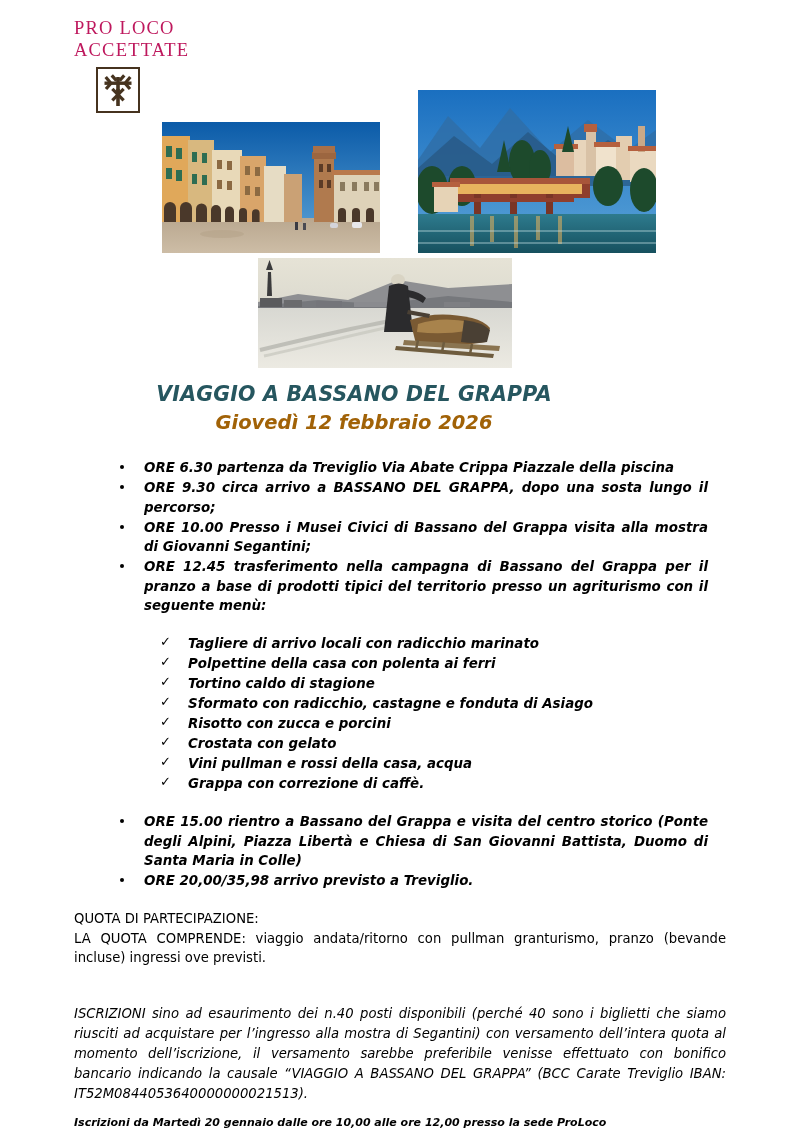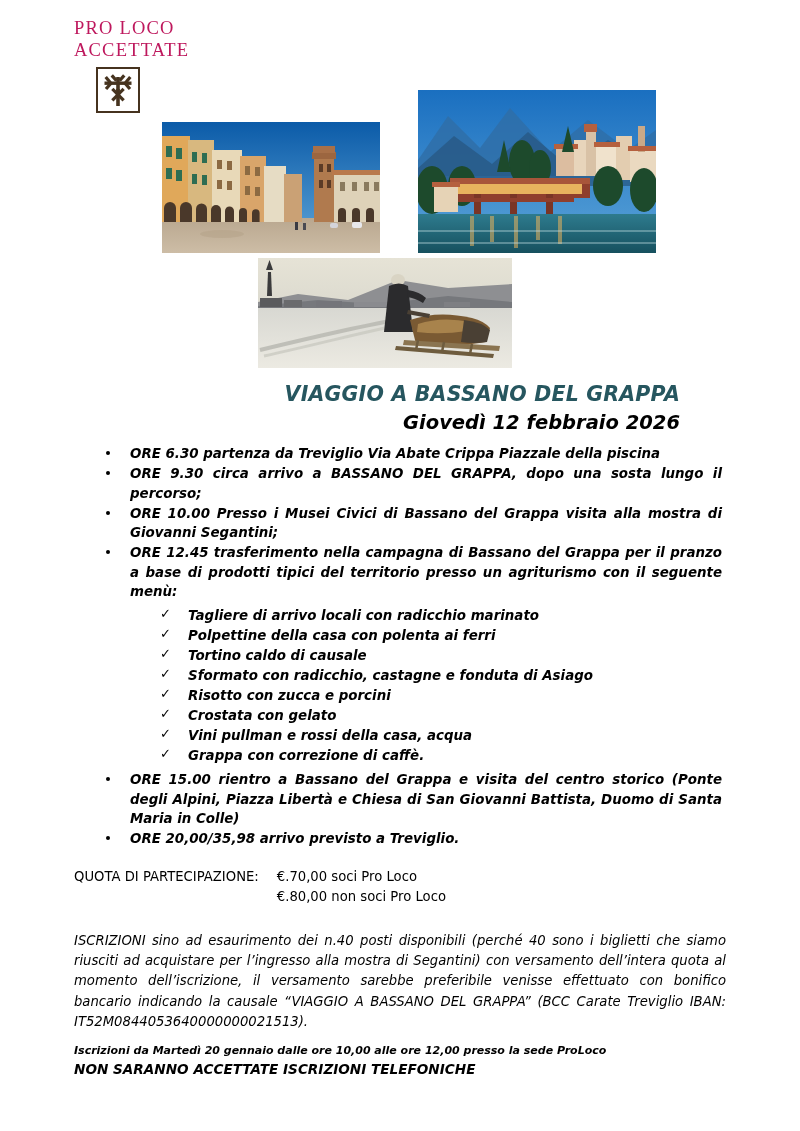--- a/index.html
+++ b/index.html
@@ -65,53 +65,53 @@
     left: 258px;
     top: 258px;
     width: 254px;
     height: 110px;
   }
   .photo svg { display: block; width: 100%; height: 100%; }
 
   
   .title-wrap {
     position: absolute;
-    left: 4px;
+    left: 16px;
     top: 381px;
     width: 676px;
-    text-align: right;
+    text-align: center;
   }
   .doc-title {
     font-size: 20.5px;
     font-weight: bold;
     font-style: italic;
     color: #26565f;
     letter-spacing: 0.2px;
     line-height: 1.35;
   }
   .doc-subtitle {
     font-size: 19.5px;
     font-weight: bold;
     font-style: italic;
-    color: #000000;
+    color: #a16207;
     line-height: 1.35;
     margin-top: 1px;
   }
 
   
   .content {
     position: absolute;
     left: 74px;
     top: 440px;
     width: 652px;
   }
 
   ul.main-list {
     list-style: none;
-    margin: 4px;
+    margin: 18px;
     padding: 0;
   }
   ul.main-list > li {
     position: relative;
     padding-left: 52px;
     font-size: 13.4px;
     font-weight: bold;
     font-style: italic;
     line-height: 1.46;
     text-align: justify;
@@ -164,21 +164,21 @@
   .quota-values {
     margin-left: 18px;
   }
   .quota-values div { white-space: nowrap; }
   .comprende {
     text-align: justify;
     margin-top: 0px;
   }
 
   .iscrizioni-para {
-    margin-top: 25px;
+    margin-top: 36px;
     font-size: 13.2px;
     font-style: italic;
     line-height: 1.52;
     text-align: justify;
   }
 
   .big-bold {
     margin-top: 12px;
     font-size: 11px;
     font-weight: bold;
@@ -457,21 +457,21 @@
     <li>
       <span class="check">✓</span>
       <span>Tagliere di arrivo locali con radicchio marinato</span>
     </li>
     <li>
       <span class="check">✓</span>
       <span>Polpettine della casa con polenta ai ferri</span>
     </li>
     <li>
       <span class="check">✓</span>
-      <span>Tortino caldo di causale</span>
+      <span>Tortino caldo di stagione</span>
     </li>
     <li>
       <span class="check">✓</span>
       <span>Sformato con radicchio, castagne e fonduta di Asiago</span>
     </li>
     <li>
       <span class="check">✓</span>
       <span>Risotto con zucca e porcini</span>
     </li>
     <li>
@@ -495,25 +495,22 @@
     </li>
     <li>
       <span class="dot"></span>
       <span>ORE 20,00/35,98 arrivo previsto a Treviglio.</span>
     </li>
   </ul>
 
   <div class="quota-block">
     <div class="quota-row">
       <div class="quota-label">QUOTA DI PARTECIPAZIONE:</div>
-      <div class="quota-values">
-        <div>€.70,00 soci Pro Loco</div>
-        <div>€.80,00 non soci Pro Loco</div>
-      </div>
     </div>
+    <div class="comprende">LA QUOTA COMPRENDE: viaggio andata/ritorno con pullman granturismo, pranzo (bevande incluse) ingressi ove previsti.</div>
   </div>
 
   <div class="iscrizioni-para">ISCRIZIONI sino ad esaurimento dei n.40 posti disponibili (perché 40 sono i biglietti che siamo riusciti ad acquistare per l’ingresso alla mostra di Segantini) con versamento dell’intera quota al momento dell’iscrizione, il versamento sarebbe preferibile venisse effettuato con bonifico bancario indicando la causale “VIAGGIO A BASSANO DEL GRAPPA” (BCC Carate Treviglio IBAN: IT52M0844053640000000021513).</div>
 
   <div class="big-bold">Iscrizioni da Martedì 20 gennaio dalle ore 10,00 alle ore 12,00 presso la sede ProLoco</div>
   <div class="mid-bold">NON SARANNO ACCETTATE ISCRIZIONI TELEFONICHE</div>
 
 </div>
 
 </body></html>

